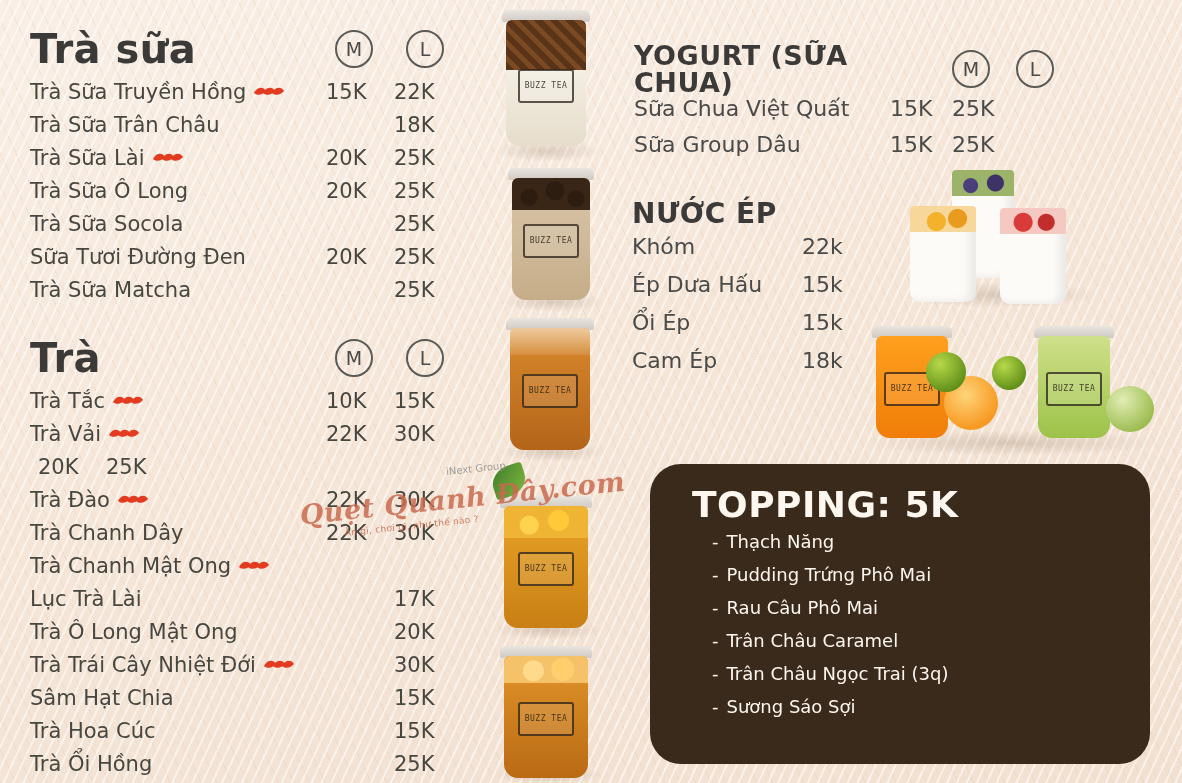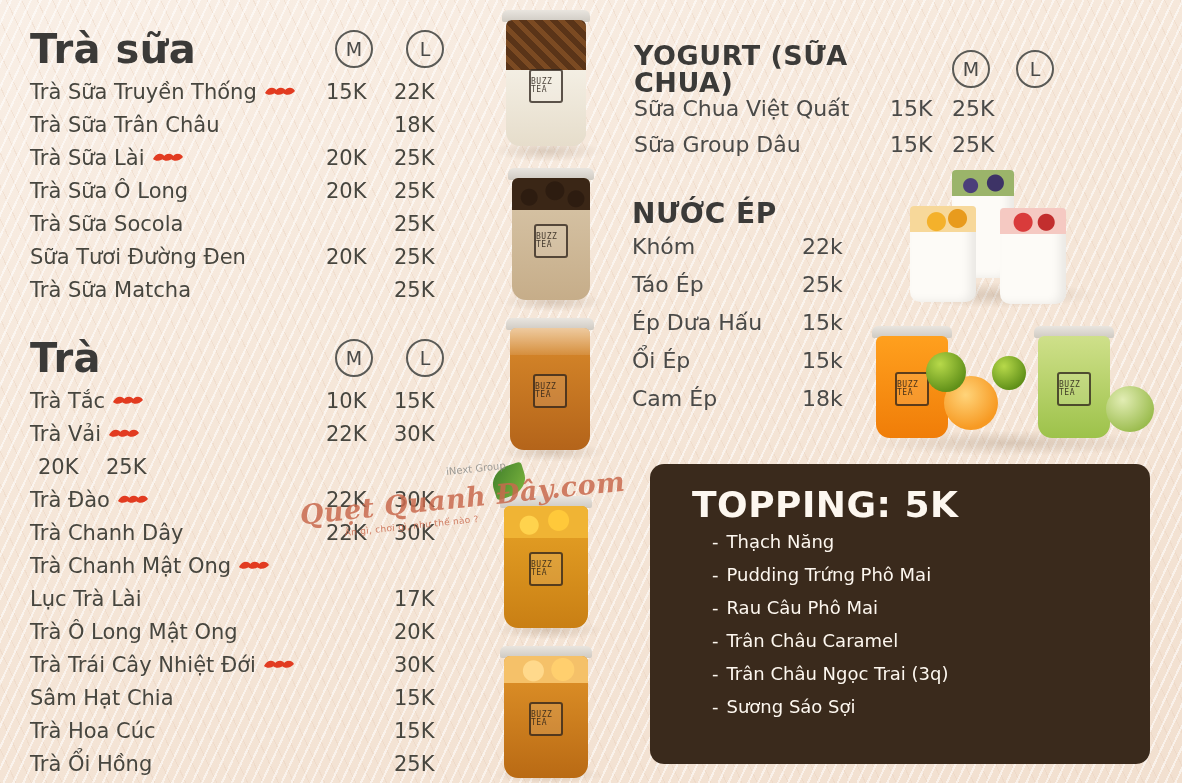--- a/index.html
+++ b/index.html
@@ -82,21 +82,21 @@
   .juice-row { display: flex; align-items: baseline; font-size: 22px; height: 38px; }
   .juice-row .name { width: 170px; }
   .juice-row .price { width: 80px; }
 
   
   #topping-card {
     position: absolute;
     left: 650px; top: 464px;
     width: 500px; height: 300px;
     background: #3a2a1c;
-    border-radius: 14px;
+    border-radius: 31px;
     color: #fdf7ef;
     padding: 16px 26px;
   }
   #topping-card .tp-title {
     font-size: 36px;
     font-weight: 600;
     letter-spacing: 0.5px;
     margin: 4px 0 6px 16px;
   }
   #topping-card .tp-row {
@@ -119,25 +119,25 @@
     border-radius: 6px 6px 14px 14px;
     overflow: hidden;
     box-shadow: inset -8px 0 14px rgba(0,0,0,0.12), inset 8px 0 10px rgba(255,255,255,0.25);
     background: rgba(255,255,255,0.35);
   }
   .cup .fill { position: absolute; left: 0; right: 0; bottom: 0; }
   .cup .foam { position: absolute; left: 0; right: 0; top: 0; }
   .cup .logo {
     position: absolute; left: 50%; top: 52%;
     transform: translate(-50%,-50%);
-    width: 34px; height: 34px;
+    width: 56px; height: 34px;
     border: 2px solid rgba(40,30,22,0.75);
     border-radius: 3px;
     display: flex; align-items: center; justify-content: center;
-    font-size: 8px; line-height: 8px; text-align: left;
+    font-size: 8px; line-height: 8px; text-align: right;
     color: rgba(40,30,22,0.85);
     font-family: "DejaVu Sans Mono", monospace;
     letter-spacing: 0.5px;
     background: rgba(255,255,255,0.12);
   }
   .shadow {
     position: absolute;
     background: radial-gradient(ellipse at center, rgba(120,95,70,0.22) 0%, rgba(120,95,70,0) 70%);
     border-radius: 50%;
   }
@@ -175,21 +175,21 @@
       <div class="m-col">
           <span class="col-head">M</span>
         </div>
       <div class="l-col">
           <span class="col-head">L</span>
         </div>
     </div>
 
     <div id="milk-tea-list" style="margin-top:8px;">
         <div class="item-row">
-          <div class="name"><span>Trà Sữa Truyền Thống</span><span class="chili"><svg width="34" height="14" viewBox="0 0 34 14" aria-hidden="true">
+          <div class="name"><span>Trà Sữa Truyền Hồng</span><span class="chili"><svg width="34" height="14" viewBox="0 0 34 14" aria-hidden="true">
                 <path d="M2 9 C5 3, 11 2, 14 7 C11 11, 5 12, 2 9 Z" fill="#e23b20"></path>
                 <path d="M11 9 C14 3, 20 2, 23 7 C20 11, 14 12, 11 9 Z" fill="#e23b20"></path>
                 <path d="M20 9 C23 3, 29 2, 32 7 C29 11, 23 12, 20 9 Z" fill="#e23b20"></path>
               </svg></span></div>
           <div class="m-col">15K</div>
           <div class="l-col">22K</div>
         </div>
         <div class="item-row">
           <div class="name"><span>Trà Sữa Trân Châu</span></div>
           <div class="m-col"></div>
@@ -408,24 +408,20 @@
   </div>
 
   <div id="juice-block">
     <div style="margin-bottom:6px;">
       <span class="section-title" style="font-size:28px;">NƯỚC ÉP</span>
     </div>
     <div id="juice-list">
         <div class="juice-row">
           <div class="name">Khóm</div>
           <div class="price">22k</div>
-        </div>
-        <div class="juice-row">
-          <div class="name">Táo Ép</div>
-          <div class="price">25k</div>
         </div>
         <div class="juice-row">
           <div class="name">Ép Dưa Hấu</div>
           <div class="price">15k</div>
         </div>
         <div class="juice-row">
           <div class="name">Ổi Ép</div>
           <div class="price">15k</div>
         </div>
         <div class="juice-row">

